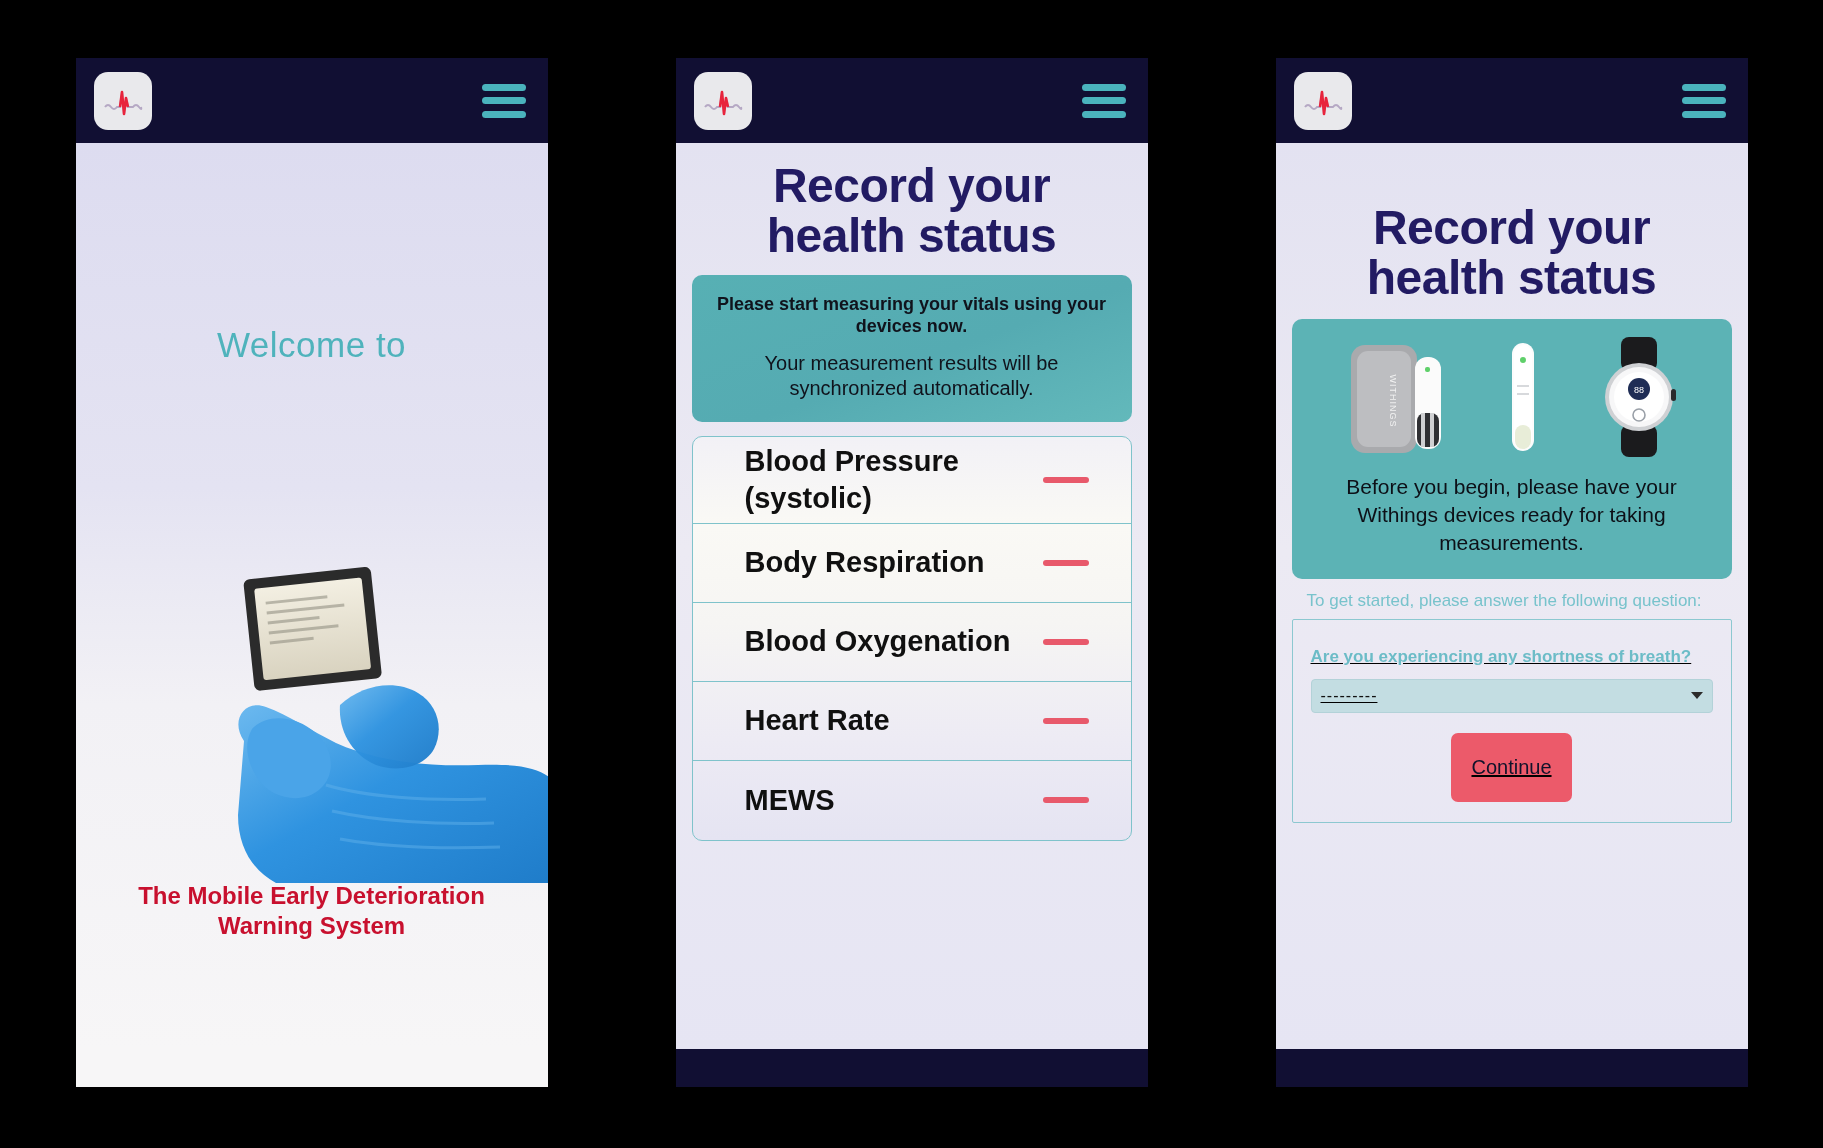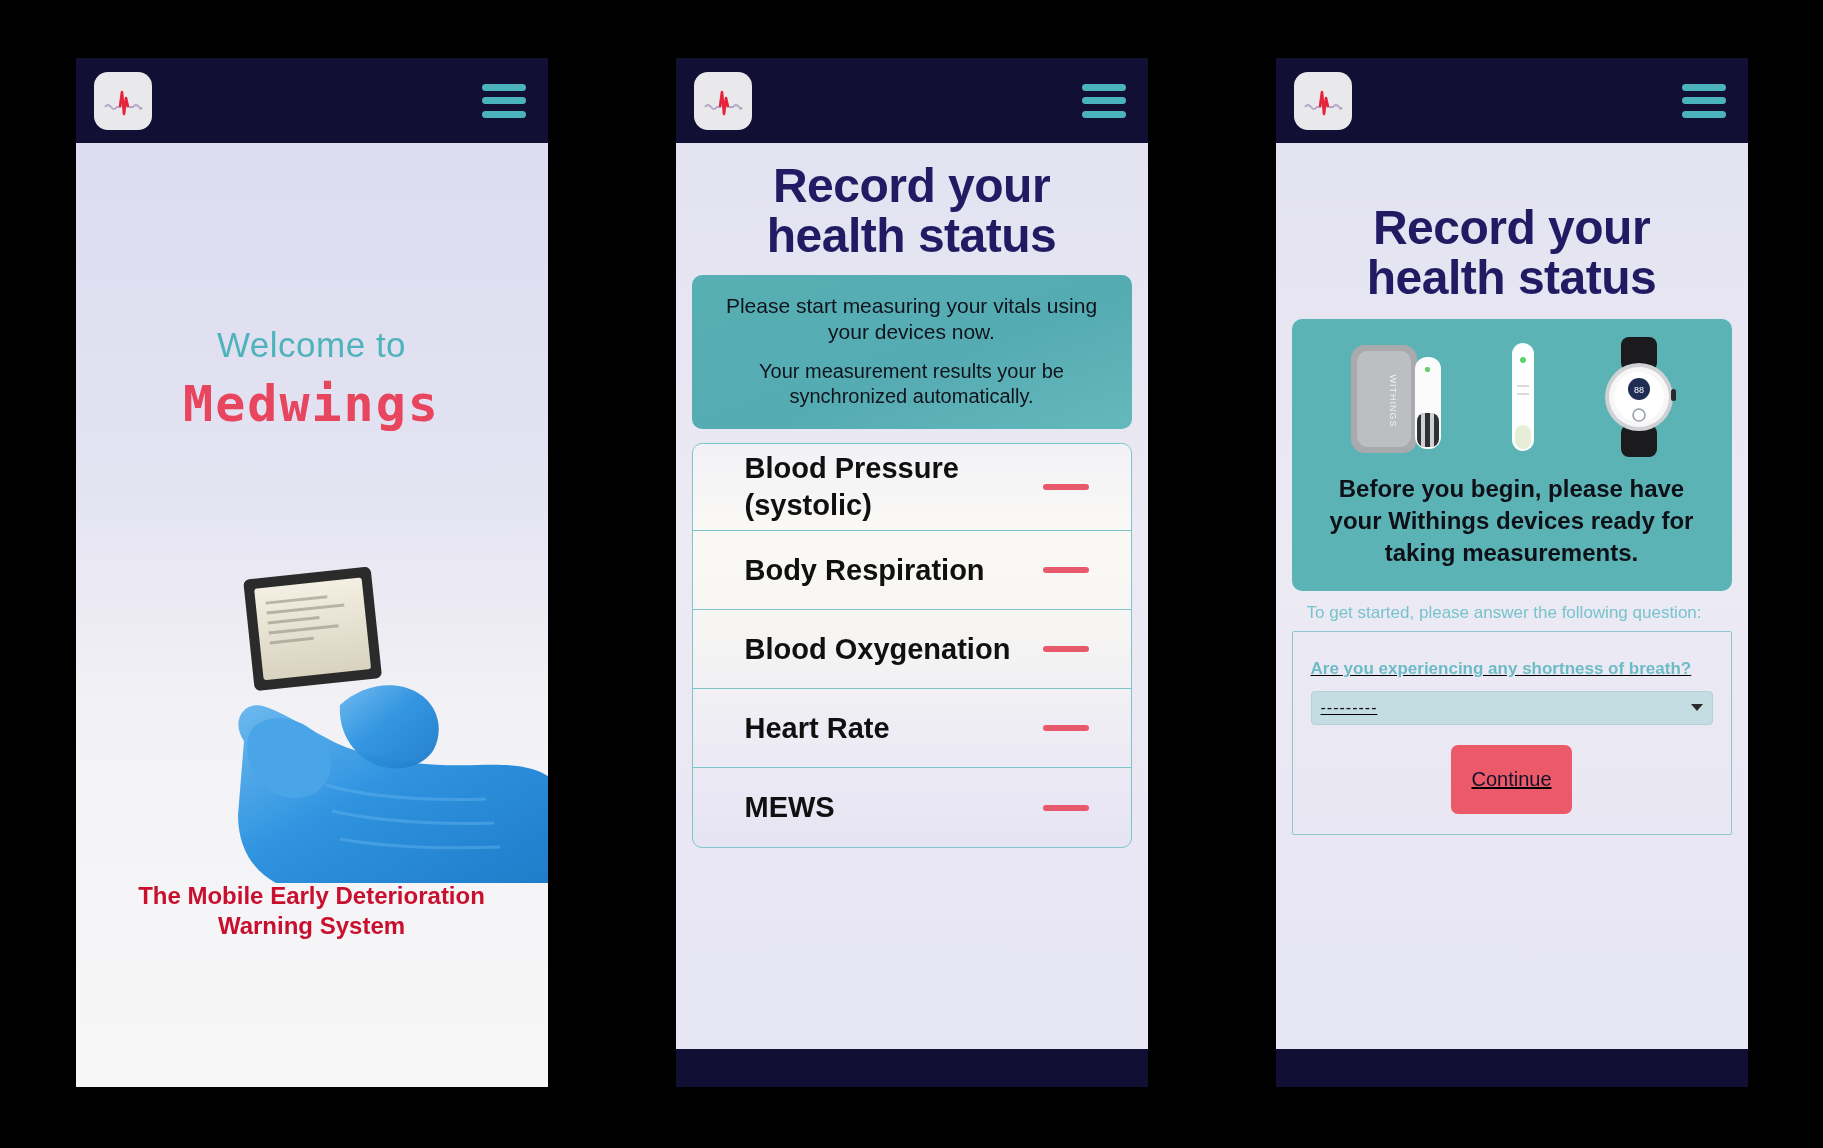--- a/index.html
+++ b/index.html
@@ -136,22 +136,22 @@
 
   .teal-banner {
     margin-top: 14px;
     background: linear-gradient(160deg, #57b0b4 0%, #55abb2 55%, #63b9bb 100%);
     border-radius: 10px;
     padding: 18px 22px 20px;
     text-align: center;
     color: #10131c;
   }
   .banner-strong {
-    font-size: 21px;
-    font-weight: 400;
+    font-size: 18px;
+    font-weight: 700;
     line-height: 1.26;
   }
   .banner-sub {
     margin-top: 13px;
     font-size: 20px;
     font-weight: 400;
     line-height: 1.26;
   }
 
   
@@ -206,22 +206,22 @@
   }
   .device-imgs {
     height: 124px;
     display: flex;
     align-items: flex-end;
     justify-content: center;
     gap: 46px;
     margin-bottom: 16px;
   }
   .device-note {
-    font-size: 24px;
-    font-weight: 700;
+    font-size: 21px;
+    font-weight: 400;
     color: #0d1017;
     line-height: 1.34;
   }
 
   .fieldset {
     position: relative;
     margin-top: 40px;
     border: 1.5px solid #8cc8d0;
     border-radius: 2px;
     padding: 18px 18px 20px;
@@ -306,21 +306,20 @@
       </div>
       <div class="hamburger">
         <span></span>
           <span></span>
           <span></span>
       </div>
     </div>
 
     <div class="screen1-body">
       <div class="welcome-to">Welcome to</div>
-      <div class="brand">Medwings</div>
 
       <div class="hand-wrap">
         <svg width="430" height="330" viewBox="0 0 430 330">
           <defs>
             <linearGradient id="glove" x1="0" y1="0" x2="1" y2="1">
               <stop offset="0%" stop-color="#6cb9ef"></stop>
               <stop offset="45%" stop-color="#2f93e0"></stop>
               <stop offset="100%" stop-color="#1f7cc9"></stop>
             </linearGradient>
             <linearGradient id="chipg" x1="0" y1="0" x2="0" y2="1">
@@ -382,21 +381,21 @@
     </div>
 
     <div class="screen-body">
       <div class="page-title">
         <div>Record your</div>
         <div>health status</div>
       </div>
 
       <div class="teal-banner">
         <div class="banner-strong">Please start measuring your vitals using your devices now.</div>
-        <div class="banner-sub">Your measurement results your be synchronized automatically.</div>
+        <div class="banner-sub">Your measurement results will be synchronized automatically.</div>
       </div>
 
       <div class="vitals-card">
         <div class="vital-row">
           <div class="vital-label">Blood Pressure (systolic)</div>
           <div class="vital-value">
               <span class="dash"></span>
             </div>
         </div>
         <div class="vital-row">

